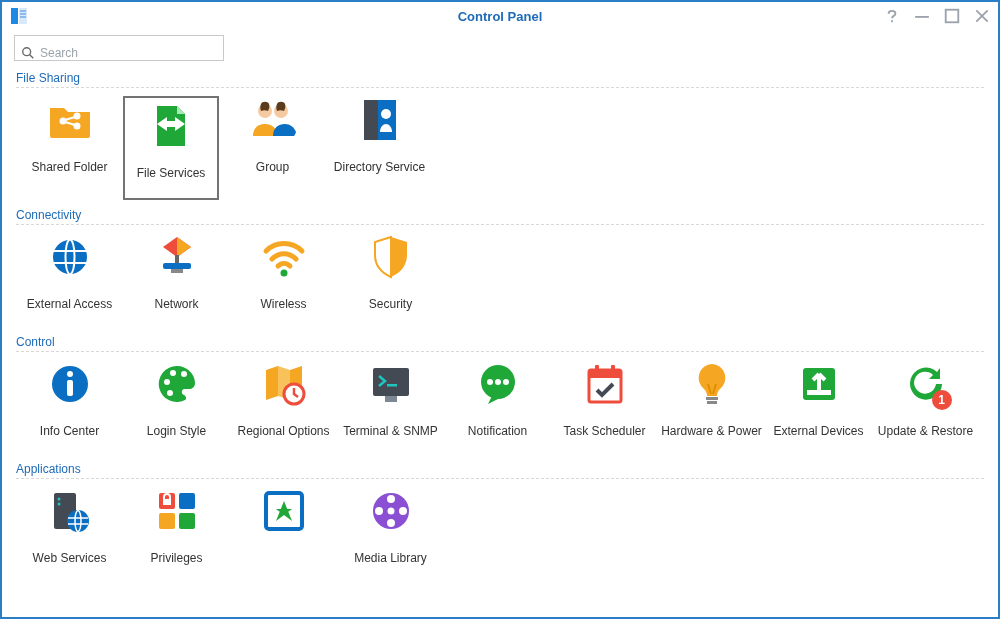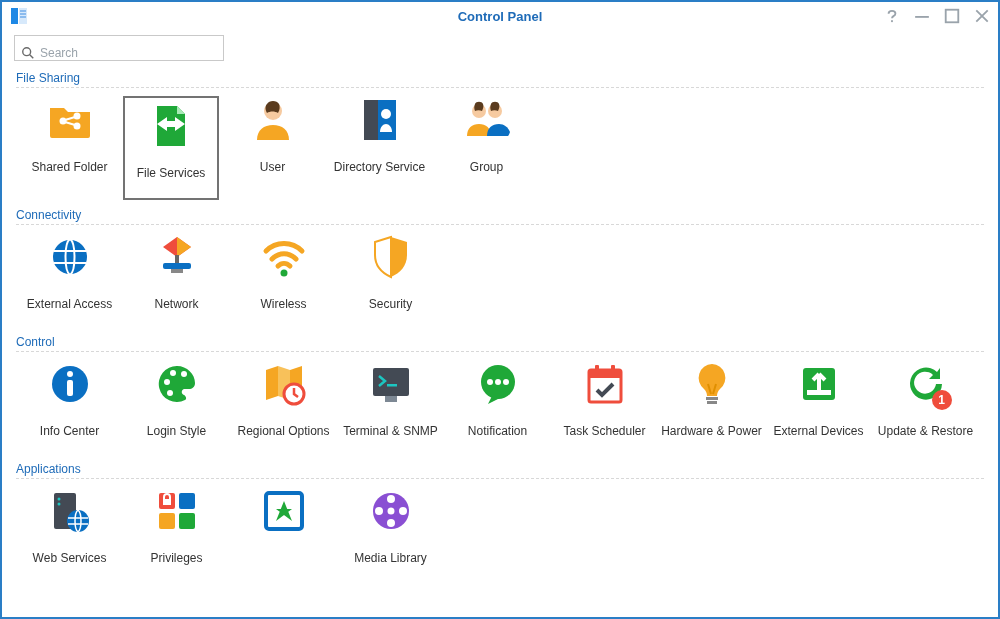--- a/index.html
+++ b/index.html
@@ -95,51 +95,41 @@
               <path d="M10 4h20l8 8v32H10z" fill="#1fa838"></path>
               <path d="M30 4v8h8" fill="#a8eab6"></path>
               <path d="M20 19v-4l-10 7 10 7v-4h8v4l10-7-10-7v4z" fill="#fff"></path>
             </svg>
           </div>
         <div class="lbl">File Services</div>
       </div>
       <div class="item">
         <div class="ic">
             <svg viewBox="0 0 48 48">
-              <circle cx="24" cy="15" r="9" fill="#f6caa0"></circle>
-              <path d="M18 8c2-4 10-4 12 0 1 2 1 6-1 9-3-2-8-2-11 0-2-3-2-7 0-9z" fill="#5a3b1e"></path>
-              <path d="M8 44c0-10 7-15 16-15s16 5 16 15z" fill="#f5a623"></path>
-            </svg>
-          </div>
-        <div class="lbl">User</div>
-      </div>
-      <div class="item">
-        <div class="ic">
-            <svg viewBox="0 0 48 48">
-              <rect x="8" y="4" width="14" height="40" fill="#434a54"></rect>
-              <rect x="22" y="4" width="18" height="40" fill="#0a6fc2"></rect>
-              <circle cx="30" cy="18" r="5" fill="#fff"></circle>
-              <path d="M24 36c0-5 3-8 6-8s6 3 6 8z" fill="#fff"></path>
-            </svg>
-          </div>
-        <div class="lbl">Directory Service</div>
-      </div>
-      <div class="item">
-        <div class="ic">
-            <svg viewBox="0 0 48 48">
               <circle cx="16" cy="15" r="7" fill="#f6caa0"></circle>
               <path d="M4 40c0-8 5-12 12-12s12 4 12 12z" fill="#f5a623"></path>
               <circle cx="32" cy="15" r="7" fill="#f6caa0"></circle>
               <path d="M24 40c0-8 5-12 12-12 5 0 9 3 11 8-1 3-2 4-2 4z" fill="#0a6fc2"></path>
               <path d="M12 8c1-3 7-3 8 0 1 2 0 5-1 7-2-1-5-1-7 0-1-2-1-5 0-7z" fill="#5a3b1e"></path>
               <path d="M28 8c1-3 7-3 8 0 1 2 0 5-1 7-2-1-5-1-7 0-1-2-1-5 0-7z" fill="#5a3b1e"></path>
             </svg>
           </div>
         <div class="lbl">Group</div>
       </div>
+      <div class="item">
+        <div class="ic">
+            <svg viewBox="0 0 48 48">
+              <rect x="8" y="4" width="14" height="40" fill="#434a54"></rect>
+              <rect x="22" y="4" width="18" height="40" fill="#0a6fc2"></rect>
+              <circle cx="30" cy="18" r="5" fill="#fff"></circle>
+              <path d="M24 36c0-5 3-8 6-8s6 3 6 8z" fill="#fff"></path>
+            </svg>
+          </div>
+        <div class="lbl">Directory Service</div>
+      </div>
     </div>
 
     <div class="section-h">Connectivity</div>
     <div class="grid">
       <div class="item">
         <div class="ic">
             <svg viewBox="0 0 48 48">
               <circle cx="24" cy="24" r="18" fill="#0a6fc2"></circle>
               <path d="M24 6c6 4 6 32 0 36M24 6c-6 4-6 32 0 36M8 18h32M8 30h32" stroke="#fff" stroke-width="2" fill="none"></path>
               <circle cx="24" cy="24" r="18" fill="none" stroke="#fff" stroke-width="2"></circle>

